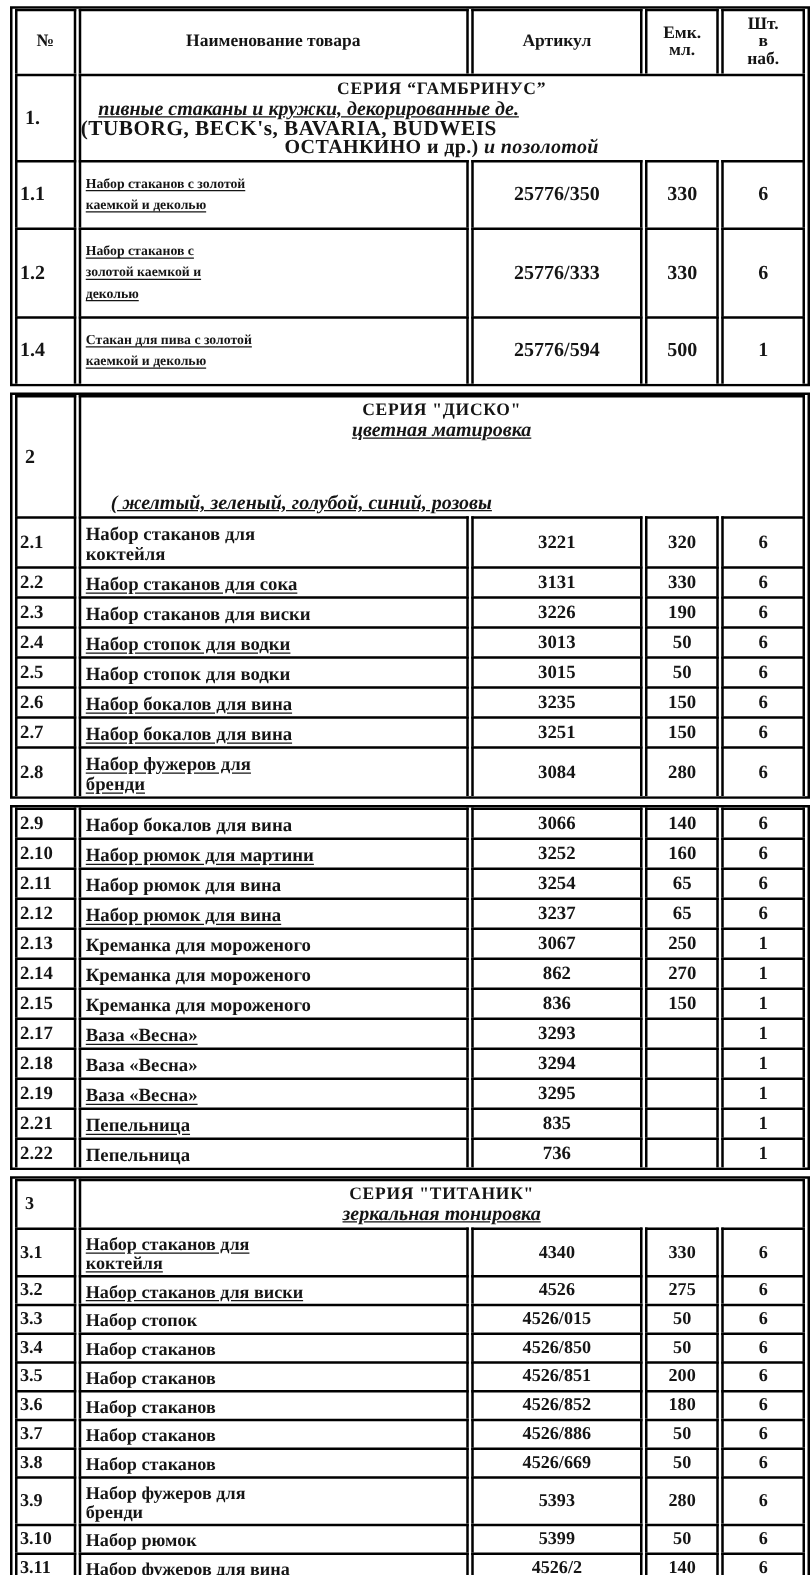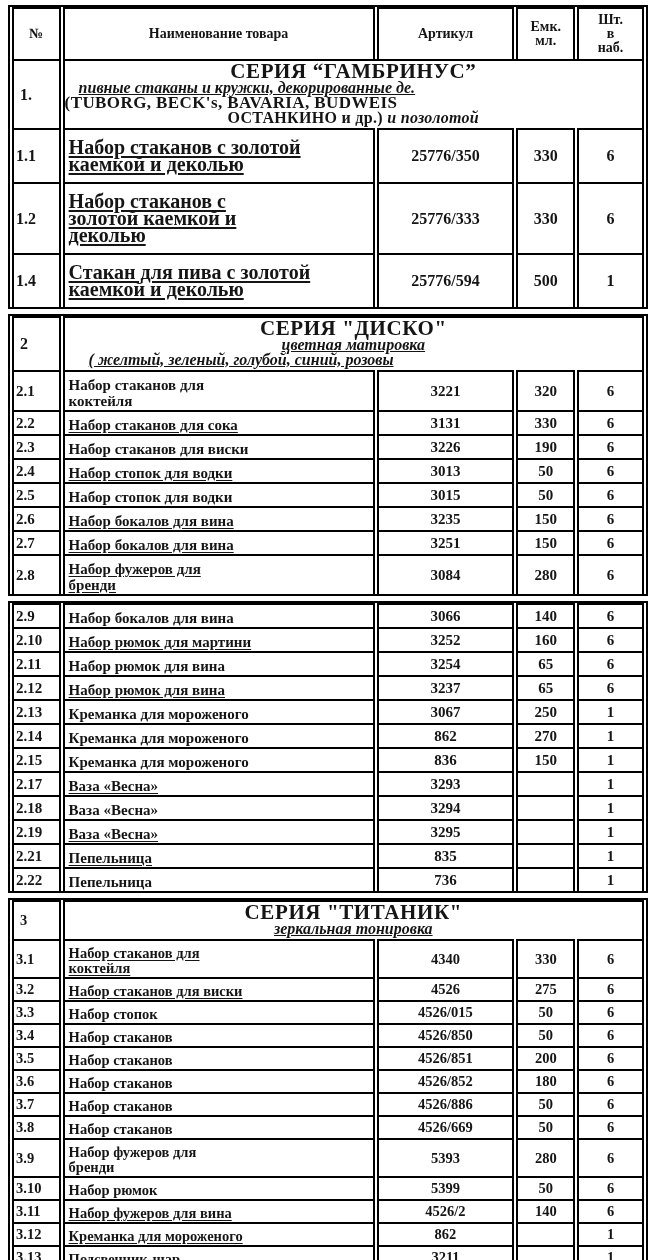--- a/index.html
+++ b/index.html
@@ -19,38 +19,38 @@
   }
   col.c1{width:48px}col.c2{width:308px}col.c3{width:136px}col.c4{width:58px}col.c5{width:66px}
   th{
     font-size:14px;font-weight:bold;text-align:center;vertical-align:middle;
     line-height:14px;padding:4px 1px;white-space:pre-line;
   }
   .c-num{font-weight:bold;font-size:15px;text-align:left;vertical-align:middle;padding:0 0 0 2px;line-height:16px;}
   .c-name{font-weight:bold;font-size:15px;text-align:left;vertical-align:middle;padding:5px 2px 1px 4px;line-height:16px;white-space:pre-line;}
   .c-art,.c-vol,.c-qty{font-weight:bold;font-size:15px;text-align:center;vertical-align:middle;padding:0 1px;line-height:16px;}
   
-  .t1 .c-name{font-size:20px;line-height:17px;padding:9px 2px 9px 4px;}
+  .t1 .c-name{font-size:11px;line-height:17px;padding:9px 2px 9px 4px;}
   .t1 .c-art,.t1 .c-vol,.t1 .c-qty,.t1 .c-num{font-size:16px;}
   
   .t3 .c-name{font-size:14.5px;line-height:15px;}
   .t3 .c-num,.t3 .c-art,.t3 .c-vol,.t3 .c-qty{font-size:14.5px;line-height:15px;}
   
   .sec-num{vertical-align:middle;font-size:16px;padding-left:6px;}
   .sec-cell{padding:2px 0 3px 0;vertical-align:middle;}
   .hl{font-weight:bold;text-align:center;line-height:15px;}
-  .hl-title{font-size:21px;letter-spacing:.6px;line-height:17px;}
+  .hl-title{font-size:14px;letter-spacing:.6px;line-height:17px;}
   .hl-it{font-size:16px;text-decoration:underline;}
   .hl-latin{font-size:17px;letter-spacing:.4px;}
   .hl-mixed{font-size:16px;letter-spacing:.3px;}
   .it{font-style:italic;}
   .nw{white-space:nowrap;text-align:left;}
   .t1 .l1.nw{padding-left:14px;}
   .t1 .l2.nw{}
-  .t2a .l2.nw{padding-left:24px;}
+  .t2a .l2.nw{padding-left:24px;margin-top:43px;}
   .u{text-decoration:underline;text-underline-offset:2px;}
 </style>
 </head>
 <body>
 
 <div class="page">
 
   <table class="t1">
     <colgroup>
         <col class="c1">

